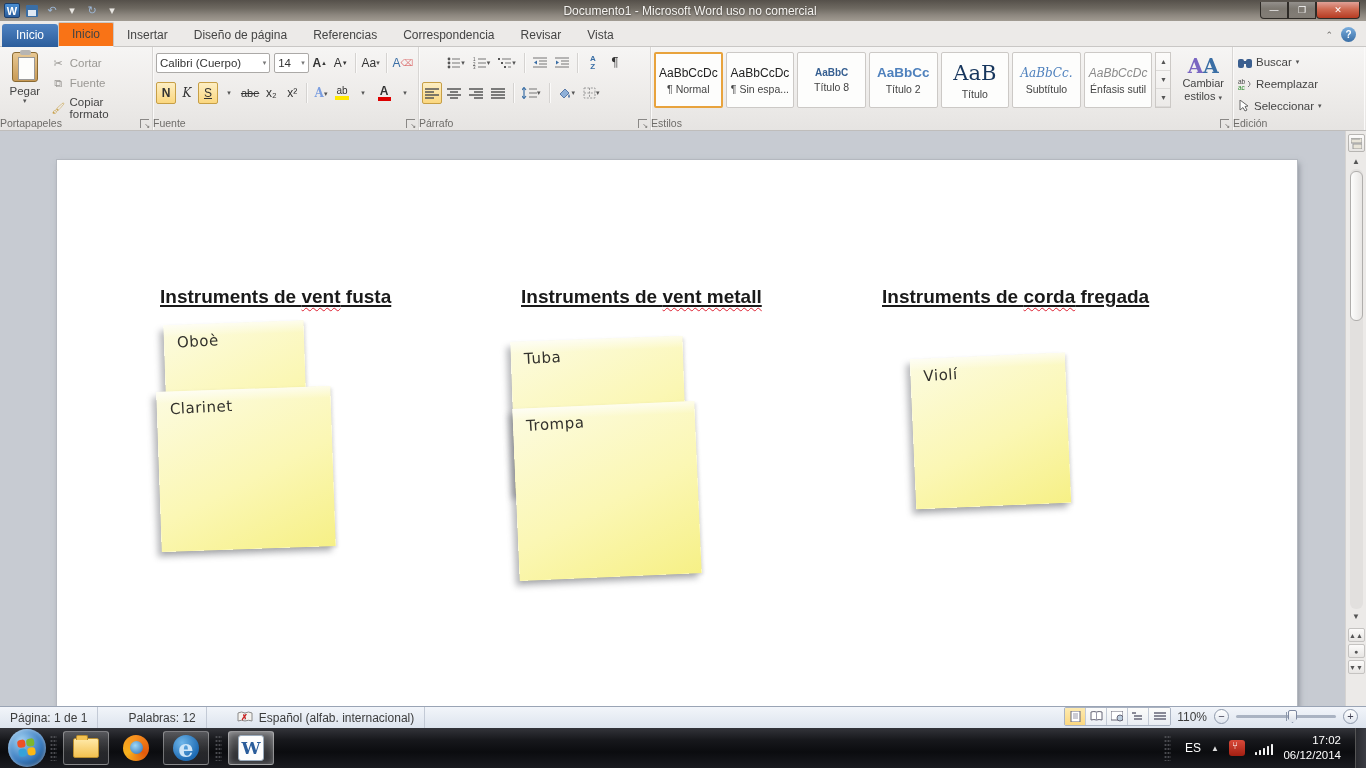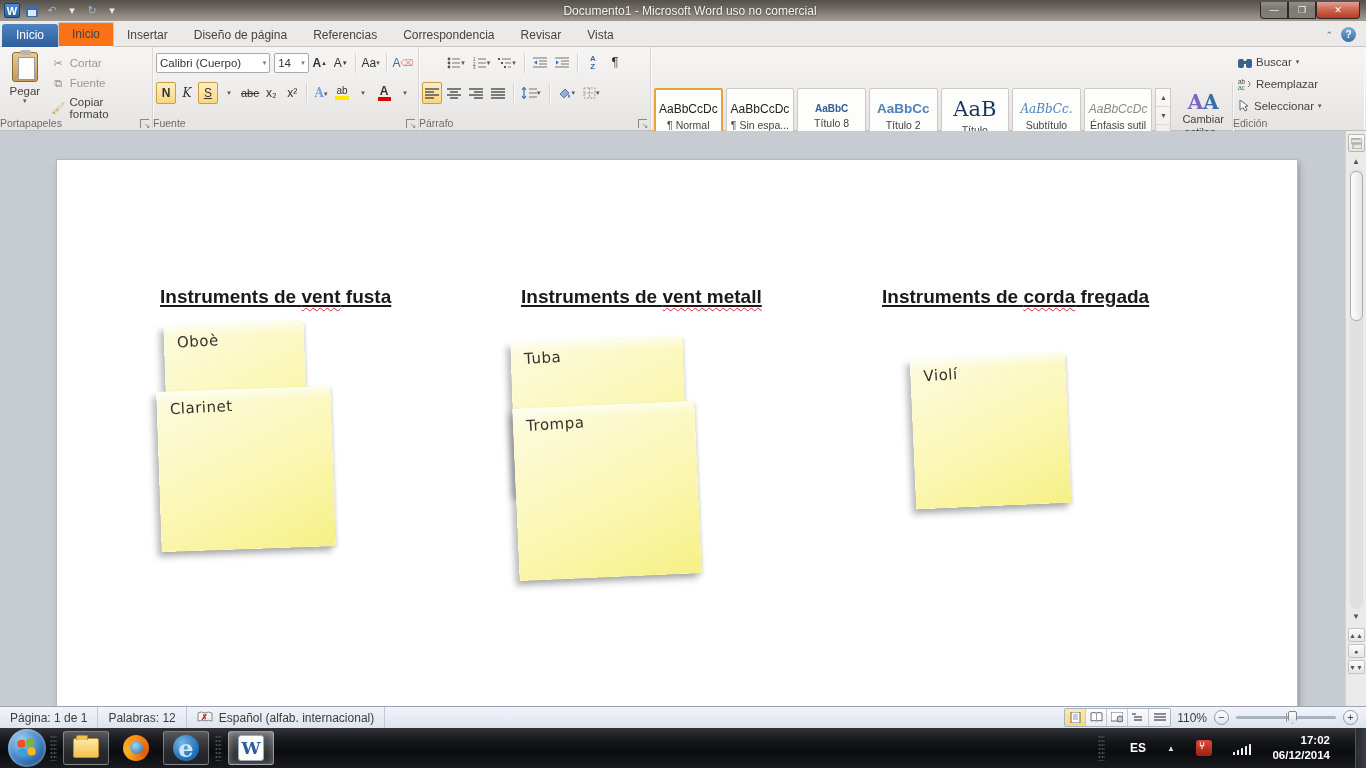--- a/index.html
+++ b/index.html
@@ -97,21 +97,21 @@
   .ruler-btn { width:17px; height:18px; margin:3px auto 2px; background:linear-gradient(#fcfbfa,#e7e5e3); border:1px solid #b7b5b2; border-radius:2px;
     display:flex; align-items:center; justify-content:center; }
   .sb-arrow { width:17px; height:15px; margin:0 auto; display:flex; align-items:center; justify-content:center; font-size:8px; color:#555; }
   .sb-track { width:13px; margin:0 auto; height:440px; background:#e2e0de; border-radius:6px; position:relative; }
   .sb-thumb { position:absolute; top:2px; left:0; width:13px; height:150px; background:linear-gradient(90deg,#fdfdfc,#e8e6e4); border:1px solid #b0aeac; border-radius:6px; }
   .browse { width:17px; margin:4px auto 0; display:flex; flex-direction:column; gap:2px; align-items:center; font-size:7px; color:#555; }
   .browse div { width:17px; height:14px; display:flex; align-items:center; justify-content:center; background:linear-gradient(#fcfbfa,#e7e5e3); border:1px solid #c5c3c1; border-radius:2px; }
 
   
   .statusbar { position:absolute; top:706px; left:0; width:1366px; height:22px;
-    background:linear-gradient(#f2f5fa,#dde4ee); border-top:1px solid #9aa4b5; display:flex; align-items:center; font-size:12px; color:#3c3c3c; }
+    background:linear-gradient(#f2f5fa,#dde4ee); border-top:1px solid #9aa4b5; display:flex; align-items:flex-start; font-size:12px; color:#3c3c3c;gap:20px; }
   .sseg { padding:0 10px; height:100%; display:flex; align-items:center; border-right:1px solid #c3cad6; gap:6px; }
   .sb-right { margin-left:auto; display:flex; align-items:center; gap:6px; padding-right:8px; }
   .viewbtns { display:flex; border:1px solid #aab3c2; border-radius:2px; overflow:hidden; }
   .viewbtn { width:21px; height:17px; display:flex; align-items:center; justify-content:center; background:linear-gradient(#fcfcfb,#e9edf3); border-right:1px solid #c3cad6; }
   .viewbtn.on { background:linear-gradient(#fdeab0,#fbd77f); }
   .zoomctrl { display:flex; align-items:center; gap:7px; }
   .zbtn { width:15px; height:15px; border-radius:50%; border:1px solid #8e99ab; background:linear-gradient(#fff,#dfe5ee); display:flex; align-items:center; justify-content:center; font-size:11px; color:#445; line-height:1; }
   .ztrack { width:100px; height:3px; background:#aab3c2; border-radius:2px; position:relative; }
   .ztick { position:absolute; left:50px; top:-3px; width:1px; height:9px; background:#8e99ab; }
   .zthumb { position:absolute; left:52px; top:-5px; width:9px; height:13px; background:linear-gradient(#fdfdfc,#d9dfe9); border:1px solid #7d88a0; border-radius:2px 2px 3px 3px; clip-path:polygon(0 0,100% 0,100% 70%,50% 100%,0 70%); }
@@ -129,21 +129,21 @@
   .tbtn.framed { border:1px solid rgba(255,255,255,.35); background:linear-gradient(rgba(255,255,255,.22),rgba(255,255,255,.06)); }
   .tbtn.active { border:1px solid rgba(255,255,255,.45); background:linear-gradient(rgba(255,255,255,.32),rgba(255,255,255,.10)); box-shadow:inset 0 0 6px rgba(255,255,255,.35); }
   .folder-ic { width:26px; height:20px; position:relative; background:linear-gradient(#ffe9a8,#f3c150); border:1px solid #b98d2e; border-radius:2px; }
   .folder-ic::before { content:""; position:absolute; top:-4px; left:2px; width:10px; height:4px; background:#f3c150; border:1px solid #b98d2e; border-bottom:none; border-radius:2px 2px 0 0; }
   .ff-ic { width:26px; height:26px; border-radius:50%; background:conic-gradient(#f78f1e,#e2590b,#f7b21e,#f78f1e); position:relative; }
   .ff-ic::after { content:""; position:absolute; left:7px; top:6px; width:13px; height:13px; border-radius:50%; background:radial-gradient(circle at 40% 35%,#9fd8f5,#2a6bb2); }
   .ie-ic { width:26px; height:26px; border-radius:50%; color:#cfe6f8; font-size:24px; font-weight:bold; font-family:"DejaVu Serif",serif; display:flex; align-items:center; justify-content:center;
     background:radial-gradient(circle at 35% 30%, #6fb6ea, #1f6cb4 70%); }
   .wordtb { width:26px; height:26px; background:#fdfdfd; border:1px solid #9ab; border-radius:3px; display:flex; align-items:center; justify-content:center; }
   .wordtb span { color:#2b5d9b; font-weight:bold; font-size:17px; font-family:"DejaVu Serif",serif; }
-  .tray { margin-left:auto; display:flex; align-items:center; gap:21px; color:#fff;font-weight:bold; }
+  .tray { margin-left:auto; display:flex; align-items:center; gap:10px; color:#fff; }
   .tray .lang { font-size:12px; }
   .tray .up { font-size:8px; color:#ddd; }
   .plug-ic { width:16px; height:16px; background:linear-gradient(#d94a3a,#a31f12); border-radius:3px; position:relative; }
   .plug-ic::after { content:"\2442"; position:absolute; left:3px; top:0px; color:#fff; font-size:10px; }
   .bars { display:flex; align-items:flex-end; gap:1.5px; height:13px; }
   .bars i { width:2.5px; background:#f2f2f2; display:block; border-radius:.5px; }
   .clock { text-align:right; font-size:11.5px; line-height:1.3; padding-right:4px; }
   .showdesk { width:11px; height:40px; border-left:1px solid #555; background:linear-gradient(90deg,#2a2b30,#3c3d44); }
 </style>
 </head>
@@ -373,21 +373,21 @@
               <rect x="1" y="1" width="11" height="10" fill="none" stroke="#999" stroke-dasharray="2 1.4"></rect>
               <path d="M1 6 h11 M6.5 1 v10" stroke="#999" stroke-dasharray="2 1.4"></path>
             </svg>
             <span class="dd">▾</span>
           </div>
       </div>
       <div class="glabel">Párrafo</div>
       <div class="launcher"></div>
     </div>
 
-    <div class="rgroup" style="width:582px;margin-top:36px;">
+    <div class="rgroup" style="width:582px;">
       <div style="display:flex; align-items:flex-start; padding-top:2px;">
         <div class="stylecard sel">
             <span class="sc-prev">AaBbCcDc</span>
             <span class="sc-name">¶ Normal</span>
           </div>
         <div class="stylecard">
             <span class="sc-prev">AaBbCcDc</span>
             <span class="sc-name">¶ Sin espa...</span>
           </div>
         <div class="stylecard">

